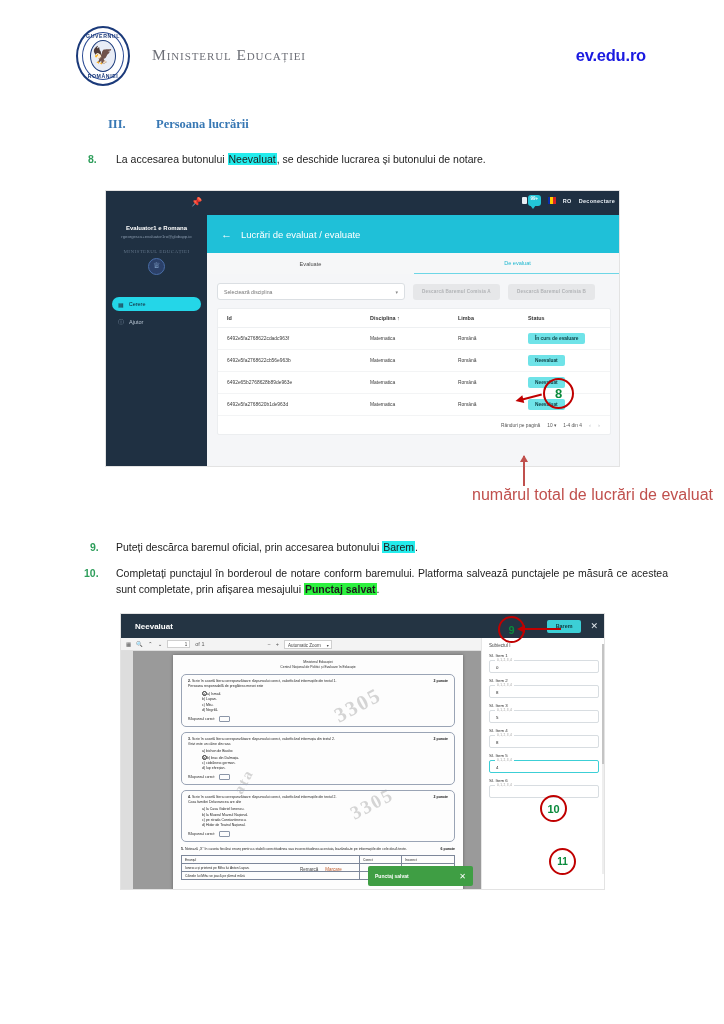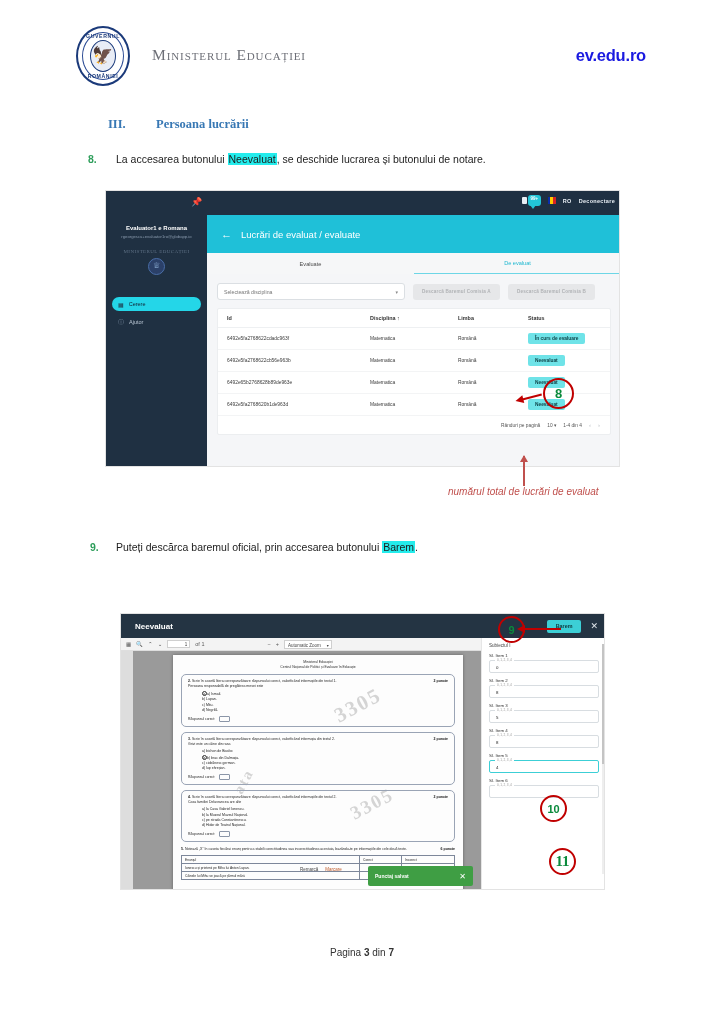--- a/index.html
+++ b/index.html
@@ -69,22 +69,22 @@
   #item9 { left:88px; top:539px; width:590px; }
   #item9 .n { left:2px; top:0; }
   #item9 .body { margin-left:28px; }
 
   #item10 { left:88px; top:565px; width:580px; }
   #item10 .n { left:-4px; top:0; }
   #item10 .body { margin-left:28px; text-align:justify; }
 
   
   .caption {
-    position:absolute; left:448px; top:486px;
-    font-size:10px; font-style:italic; color:#c0504d;
+    position:absolute; left:472px; top:486px;
+    font-size:16px; color:#c0504d;
   }
   .caption-stem {
     position:absolute; left:523px; top:456px; width:2px; height:30px; background:#c0504d;
   }
   .caption-stem::after {
     content:""; position:absolute; left:-3px; top:-1px;
     border-left:4px solid transparent; border-right:4px solid transparent;
     border-bottom:7px solid #c0504d;
   }
 
@@ -314,21 +314,21 @@
   .toast .cl { margin-left:auto; font-size:8px; color:#fff; }
   .bottom-btns {
     position:absolute; left:300px; top:867px; display:flex; align-items:center; gap:7px; z-index:4;
   }
   .bottom-btns span { font-size:4.5px; color:#444; }
   .bottom-btns .mk { color:#c05a2a; }
 
   #ann9 { left:498px; top:616px; width:27px; height:27px; font-size:11px; }
   #ann9arrow { left:524px; top:628px; width:37px; }
   #ann10 { left:540px; top:795px; width:27px; height:27px; font-size:11px; }
-  #ann11 { left:549px; top:848px; width:27px; height:27px; font-size:15px; z-index:6;font-family:Liberation Serif, serif; }
+  #ann11 { left:549px; top:848px; width:27px; height:27px; font-size:10px; z-index:6; }
 
   .footer {
     position:absolute; left:0; top:947px; width:724px; text-align:center;
     font-size:10px; color:#333;
   }
   .footer b { font-weight:bold; }
 </style>
 </head>
 <body>
 
@@ -467,20 +467,26 @@
   <div class="caption-stem"></div>
   <div class="caption">numărul total de lucrări de evaluat</div>
 
   <div class="item" id="item9">
     <span class="n">9.</span>
     <span class="body">
       <span>Puteți descărca baremul oficial, prin accesarea butonului </span><span class="hl-cyan">Barem</span><span>.</span>
     </span>
   </div>
 
+  <div class="item" id="item10">
+    <span class="n">10.</span>
+    <span class="body">
+      <span>Completați punctajul în borderoul de notare conform baremului. Platforma salvează punctajele pe măsură ce acestea sunt completate, prin afișarea mesajului </span><span class="hl-green">Punctaj salvat</span><span>.</span>
+    </span>
+  </div>
 
   <div class="shot2">
 
     <div class="s2-topbar">
       <span class="s2-title">Neevaluat</span>
       <div class="s2-top-actions">
         <div class="s2-barem">Barem</div>
         <div class="s2-close">✕</div>
       </div>
     </div>
@@ -657,17 +663,14 @@
   <div class="toast">
     <span class="tx">Punctaj salvat</span>
     <span class="cl">✕</span>
   </div>
 
   <div class="ann-arrow" id="ann9arrow"></div>
   <div class="annot" id="ann9">9</div>
   <div class="annot" id="ann10">10</div>
   <div class="annot" id="ann11">11</div>
 
-  <div class="footer">
-    <span>Pagina </span><b>3</b><span> din </span><b>7</b>
-  </div>
 
 </div>
 
 </body></html>

